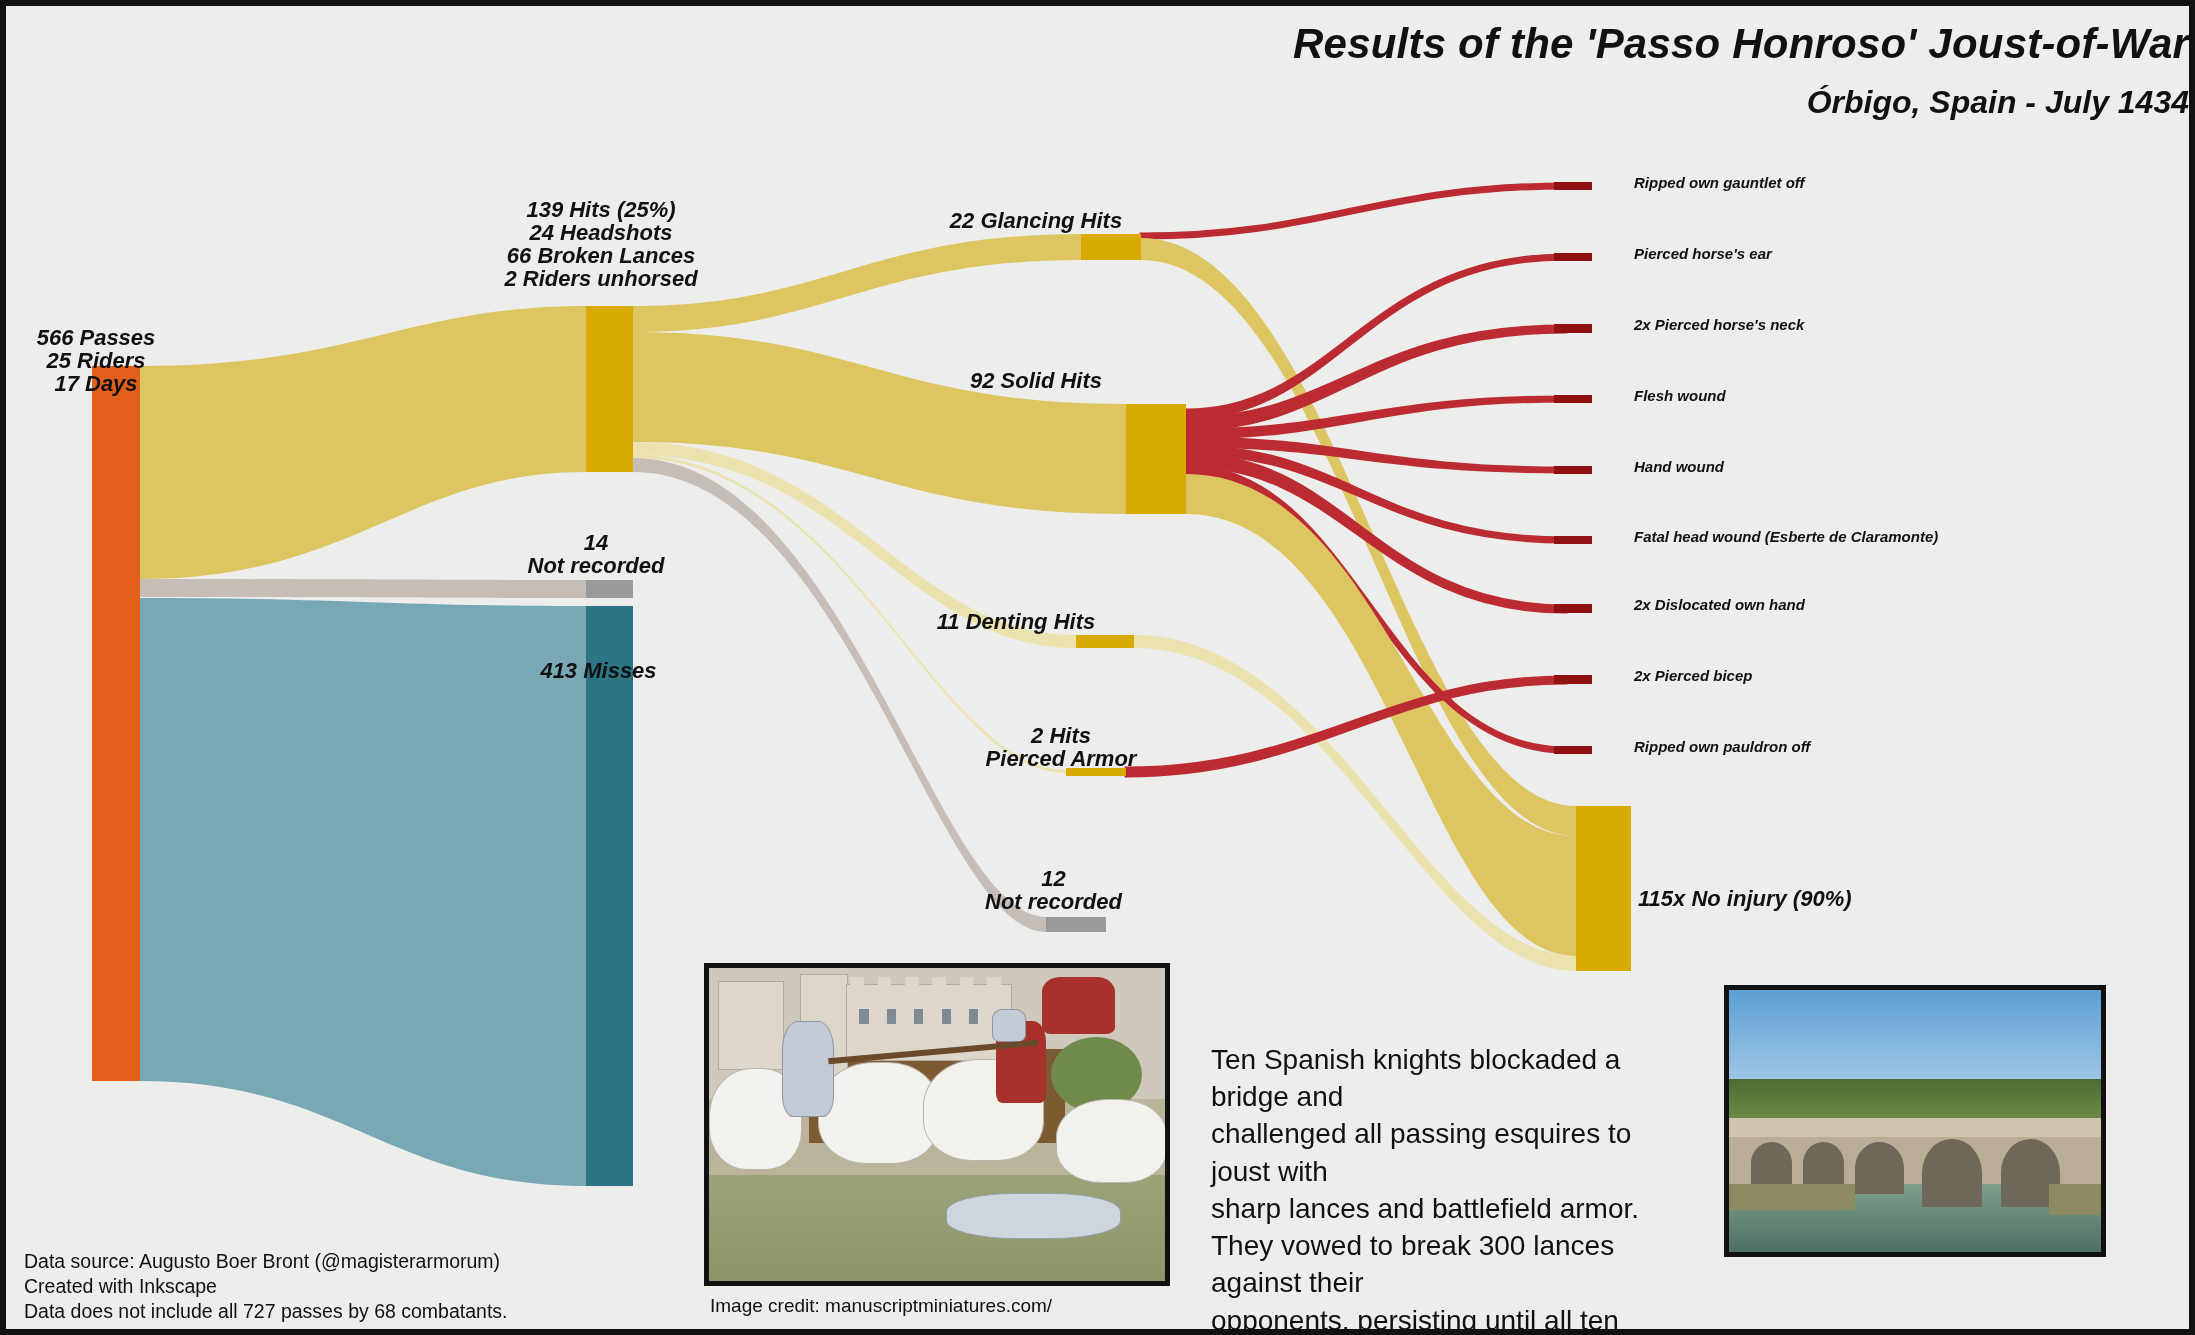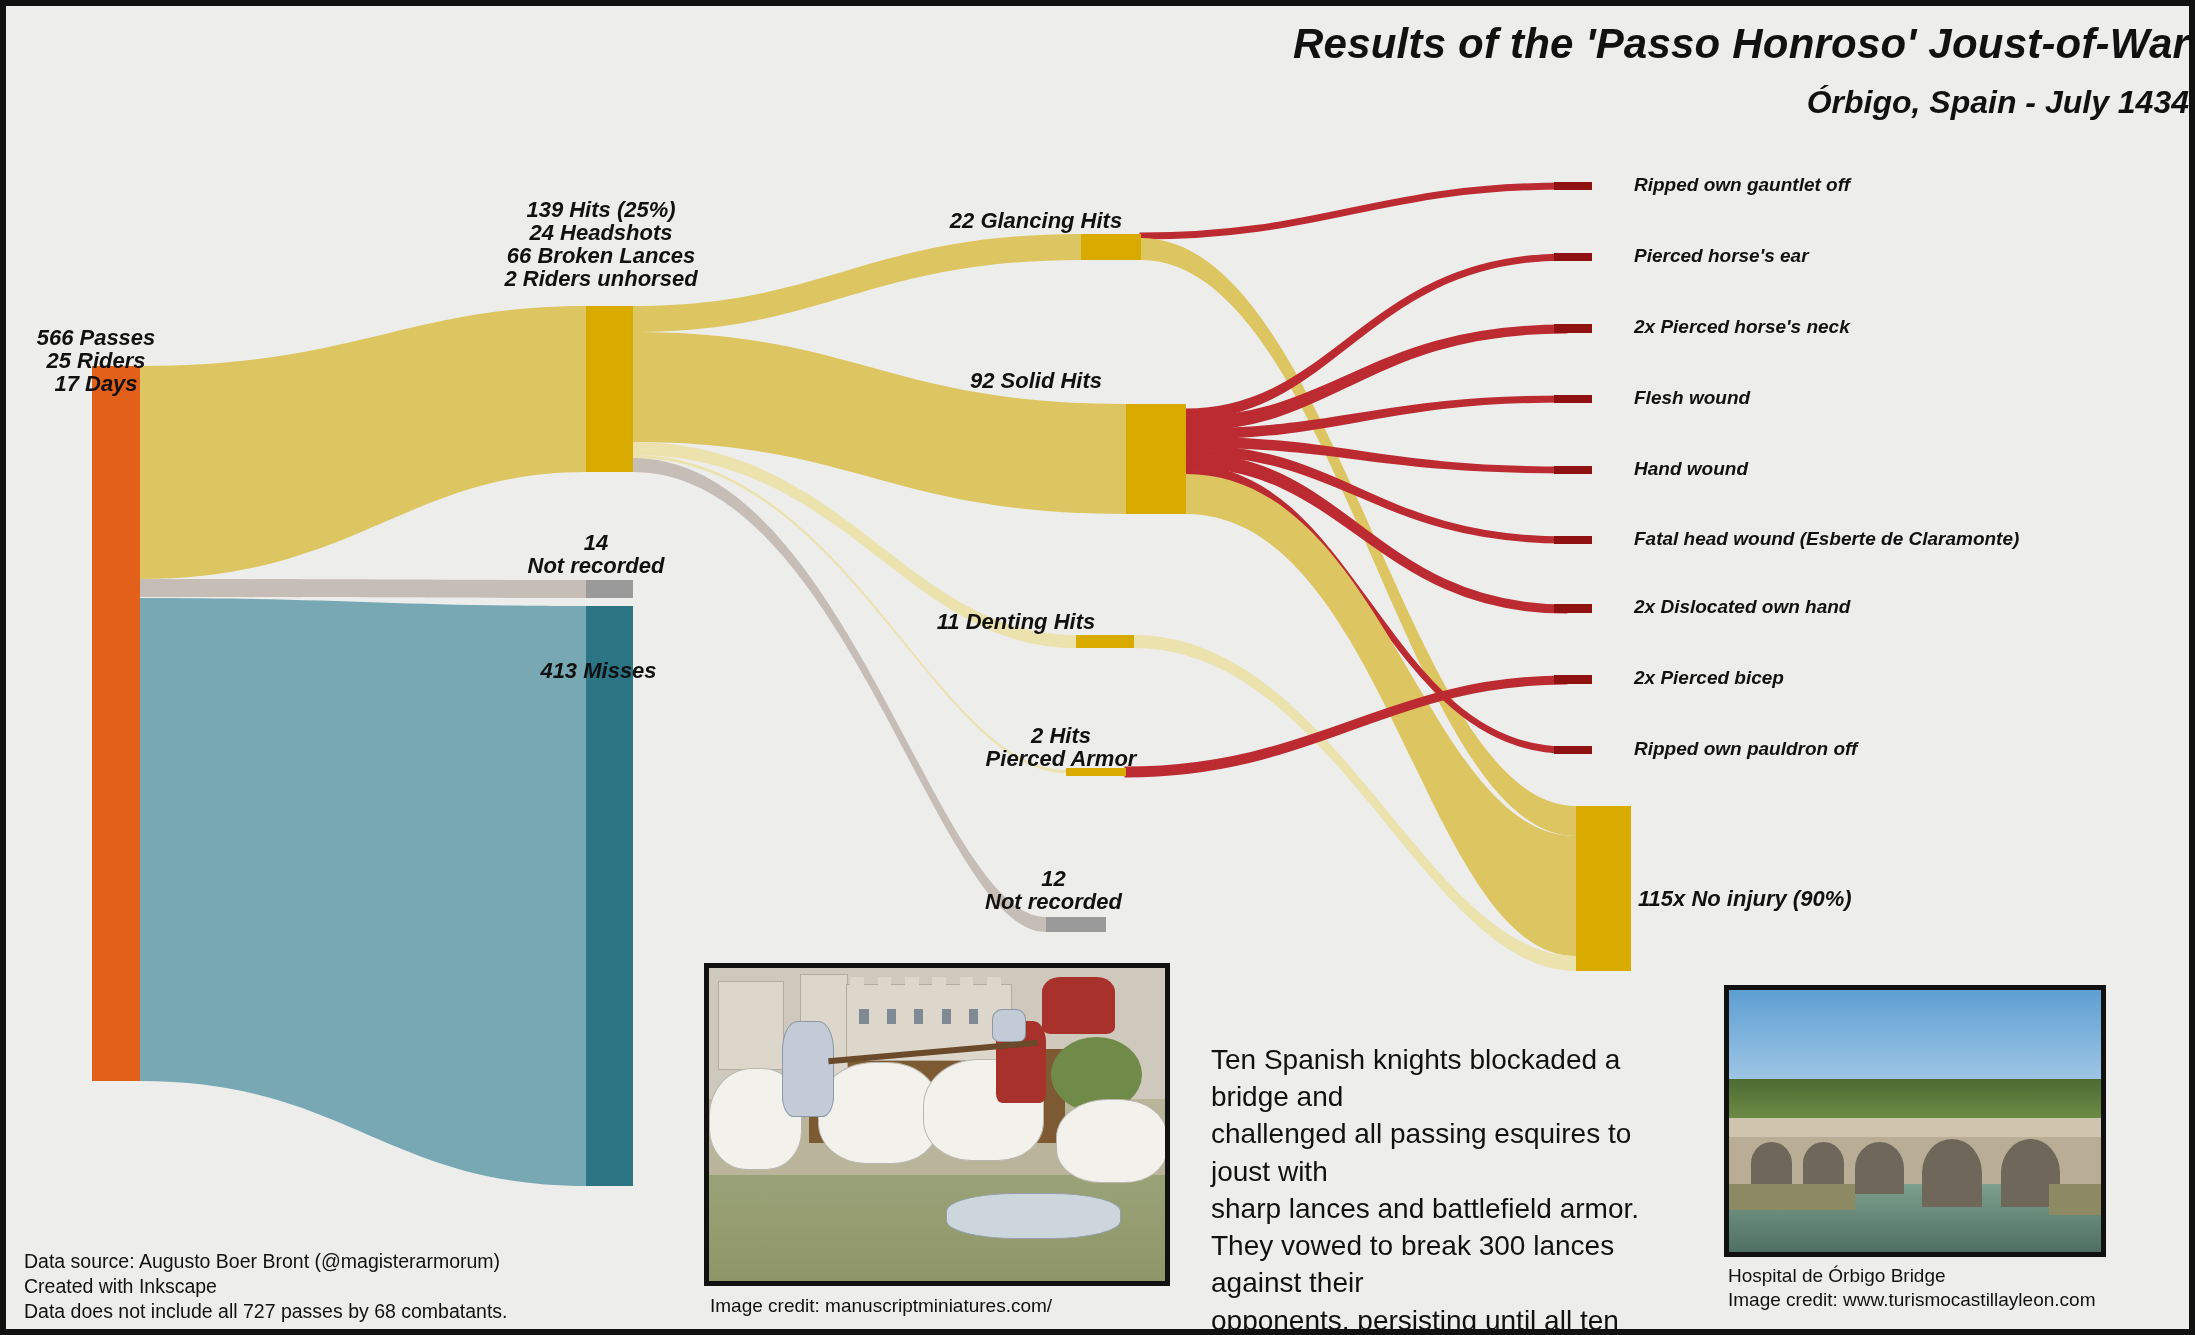--- a/index.html
+++ b/index.html
@@ -22,21 +22,21 @@
 
   .nlabel{
     position:absolute;font-weight:bold;font-style:italic;color:#111;
     font-size:22px;line-height:1.05;white-space:pre;
   }
   .nlabel.c{text-align:center;}
   .nlabel.l{text-align:left;margin-top:12px;}
 
   .outlabel{
     position:absolute;font-weight:bold;font-style:italic;color:#111;
-    font-size:19px;white-space:nowrap;
+    font-size:15px;white-space:nowrap;
   }
 
   .photo{position:absolute;border:5px solid #111;box-sizing:border-box;overflow:hidden;}
   .cap{position:absolute;font-size:19px;color:#111;line-height:1.28;white-space:pre-line;}
 
   #desc{
     position:absolute;left:1205px;top:1035px;width:475px;
     font-size:28px;line-height:1.33;color:#111;white-space:pre-line;
   }
   #footer{
@@ -224,22 +224,20 @@
       <div class="br-water"></div>
       <div class="br-arch" style="left:6%;top:58%;width:11%;height:16%;"></div>
       <div class="br-arch" style="left:20%;top:58%;width:11%;height:16%;"></div>
       <div class="br-arch" style="left:34%;top:58%;width:13%;height:20%;"></div>
       <div class="br-arch" style="left:52%;top:57%;width:16%;height:26%;"></div>
       <div class="br-arch" style="left:73%;top:57%;width:16%;height:26%;"></div>
       <div class="br-bank" style="left:0%;top:74%;width:34%;height:10%;"></div>
       <div class="br-bank" style="left:86%;top:74%;width:14%;height:12%;"></div>
     </div>
   </div>
-  <div class="cap" style="left:1722px;top:1258px;">Hospital de Órbigo Bridge
-Image credit: www.turismocastillayleon.com</div>
 
   <div id="desc">Ten Spanish knights blockaded a bridge and
 challenged all passing esquires to joust with
 sharp lances and battlefield armor.
 They vowed to break 300 lances against their
 opponents, persisting until all ten were too
 injured to continue.</div>
   <div id="footer">Data source: Augusto Boer Bront (@magisterarmorum)
 Created with Inkscape
 Data does not include all 727 passes by 68 combatants.</div>

